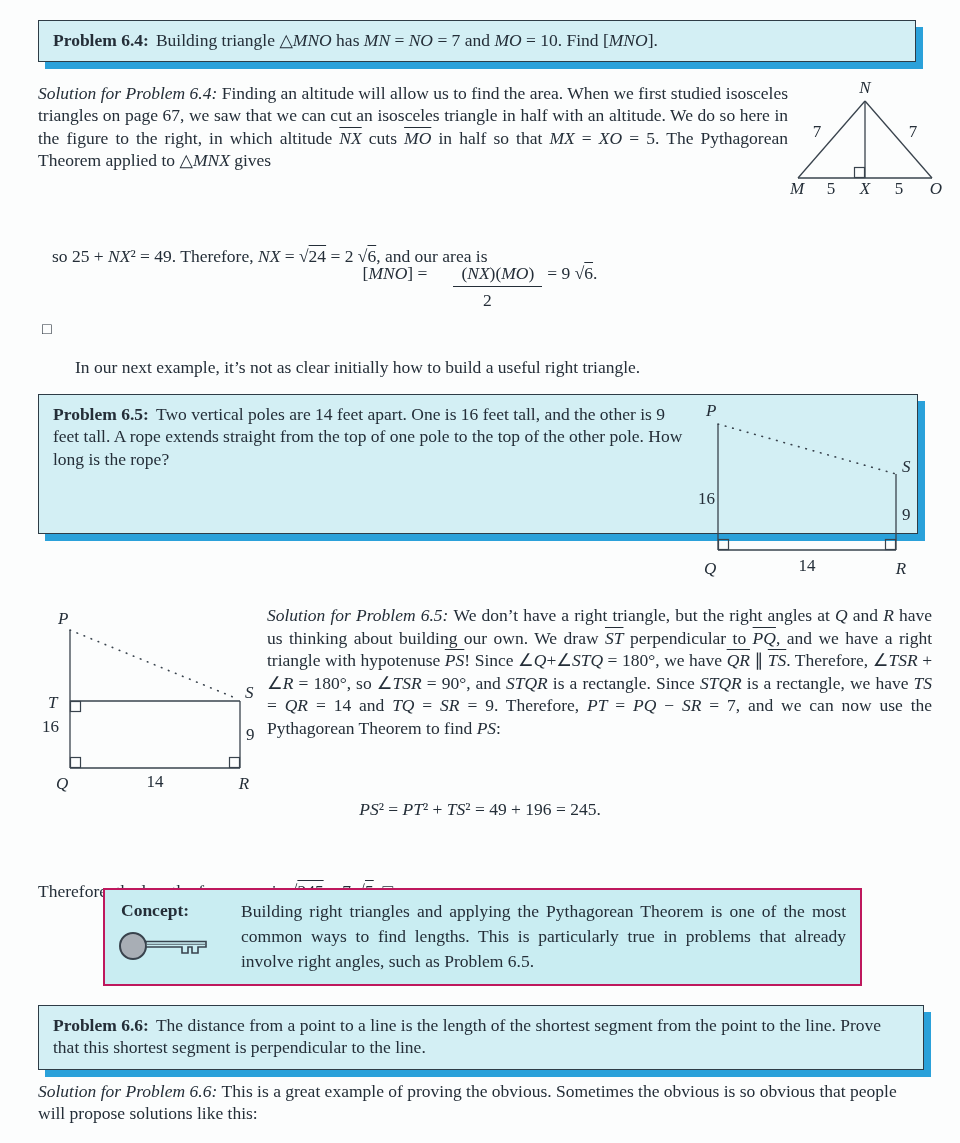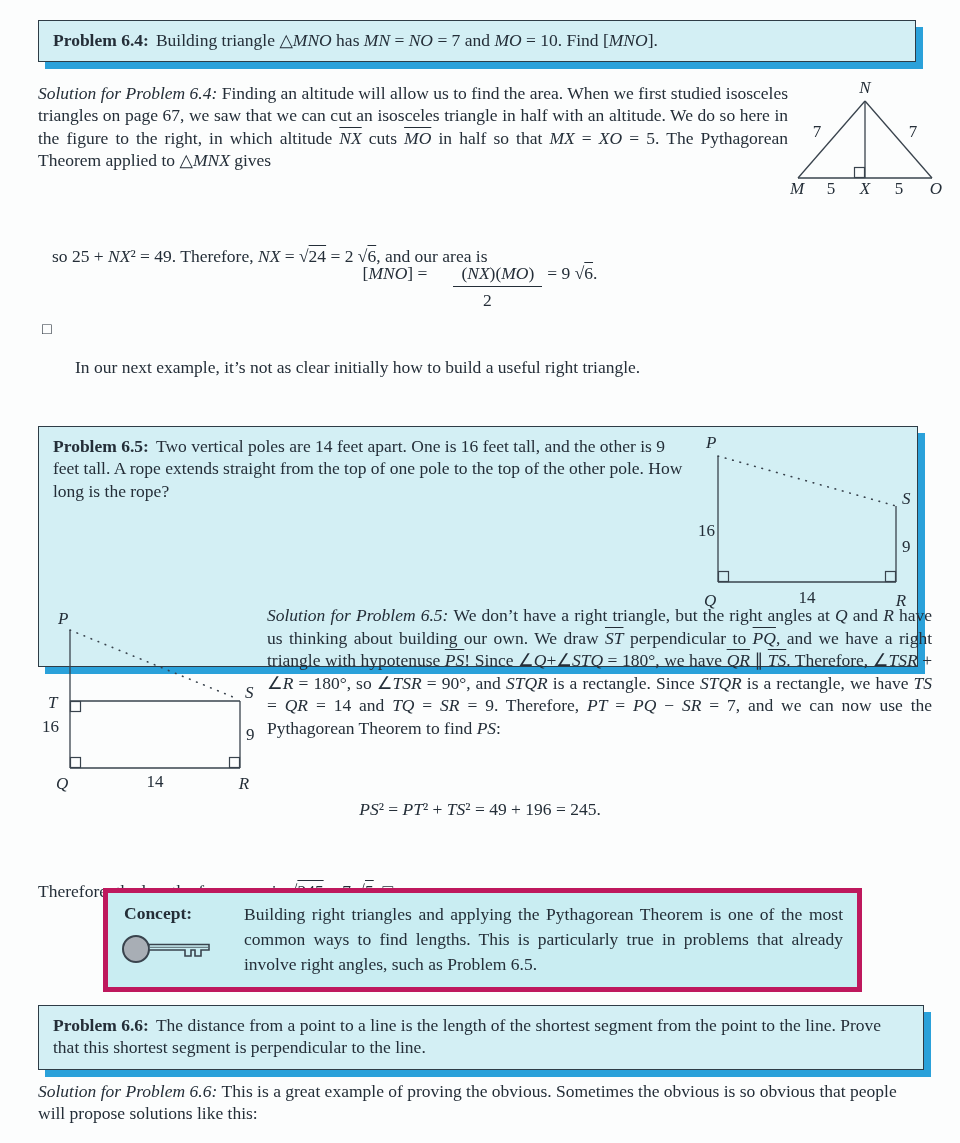--- a/index.html
+++ b/index.html
@@ -25,21 +25,21 @@
   .s-i{font-style:italic;}
   .s-ov{font-style:italic;text-decoration:overline;}
   .s-ovr{text-decoration:overline;}
   .qed{position:absolute;font-size:16px;}
   .fig{position:absolute;}
   .fig line, .fig rect, .fig path{stroke:#39434d;fill:none;}
   .flab{font-family:"Liberation Serif", serif;font-style:italic;font-size:17px;fill:#242e38;stroke:none;}
   .fnum{font-family:"Liberation Serif", serif;font-size:17px;fill:#242e38;stroke:none;}
   .concept{
     position:absolute;box-sizing:border-box;left:103px;top:888px;width:759px;min-height:92px;
-    background:#c9edf2;border:5px solid #be185d;padding:9px 14px 9px 16px;
+    background:#c9edf2;border:2px solid #be185d;padding:9px 14px 9px 16px;
   }
   .c-label{position:absolute;left:16px;top:9px;font-weight:bold;}
   .c-key{position:absolute;left:12px;top:38px;}
   .c-text{margin-left:120px;text-align:justify;line-height:25.2px;}
   .p65-text{display:block;width:642px;}
   .fig65a-wrap{position:absolute;right:4px;top:3px;}
 </style>
 </head>
 <body>
 
@@ -76,21 +76,21 @@
       <span class="num"><span>(</span><span class="s-i">NX</span><span>)(</span><span class="s-i">MO</span><span>)</span></span>
       <span class="den">2</span>
     </span>
     <span><span> = 9 √</span><span class="s-ovr">6</span><span>.</span></span>
   </div>
 
   <div class="qed" style="left:42px;top:318px;">□</div>
 
   <p class="para noj" style="left:75px;top:356px;width:860px;margin:0;">In our next example, it’s not as clear initially how to build a useful right triangle.</p>
 
-  <section class="pbox" style="left:38px;top:394px;width:880px;height:241px;margin-top:32px;">
+  <section class="pbox" style="left:38px;top:394px;width:880px;height:140px;">
     <span class="p65-text"><span class="plabel">Problem 6.5:</span><span>Two vertical poles are 14 feet apart. One is 16 feet tall, and the other is 9 feet tall. A rope extends straight from the top of one pole to the top of the other pole. How long is the rope?</span></span>
 
     <svg class="fig65a-wrap" width="215" height="182" viewBox="0 0 215 182">
       <line x1="20" y1="26" x2="20" y2="152" stroke="#39434d" fill="none" stroke-width="1.3"></line>
       <line x1="20" y1="152" x2="198" y2="152" stroke="#39434d" fill="none" stroke-width="1.3"></line>
       <line x1="198" y1="152" x2="198" y2="76" stroke="#39434d" fill="none" stroke-width="1.3"></line>
       <line x1="20" y1="26" x2="198" y2="76" stroke="#39434d" fill="none" stroke-width="1.6" stroke-dasharray="0.6 7" stroke-linecap="round"></line>
       <rect x="20.5" y="141.5" width="10" height="10" stroke="#39434d" fill="none" stroke-width="1.2"></rect>
       <rect x="187.5" y="141.5" width="10" height="10" stroke="#39434d" fill="none" stroke-width="1.2"></rect>
       <text class="flab" x="8" y="18">P</text>

